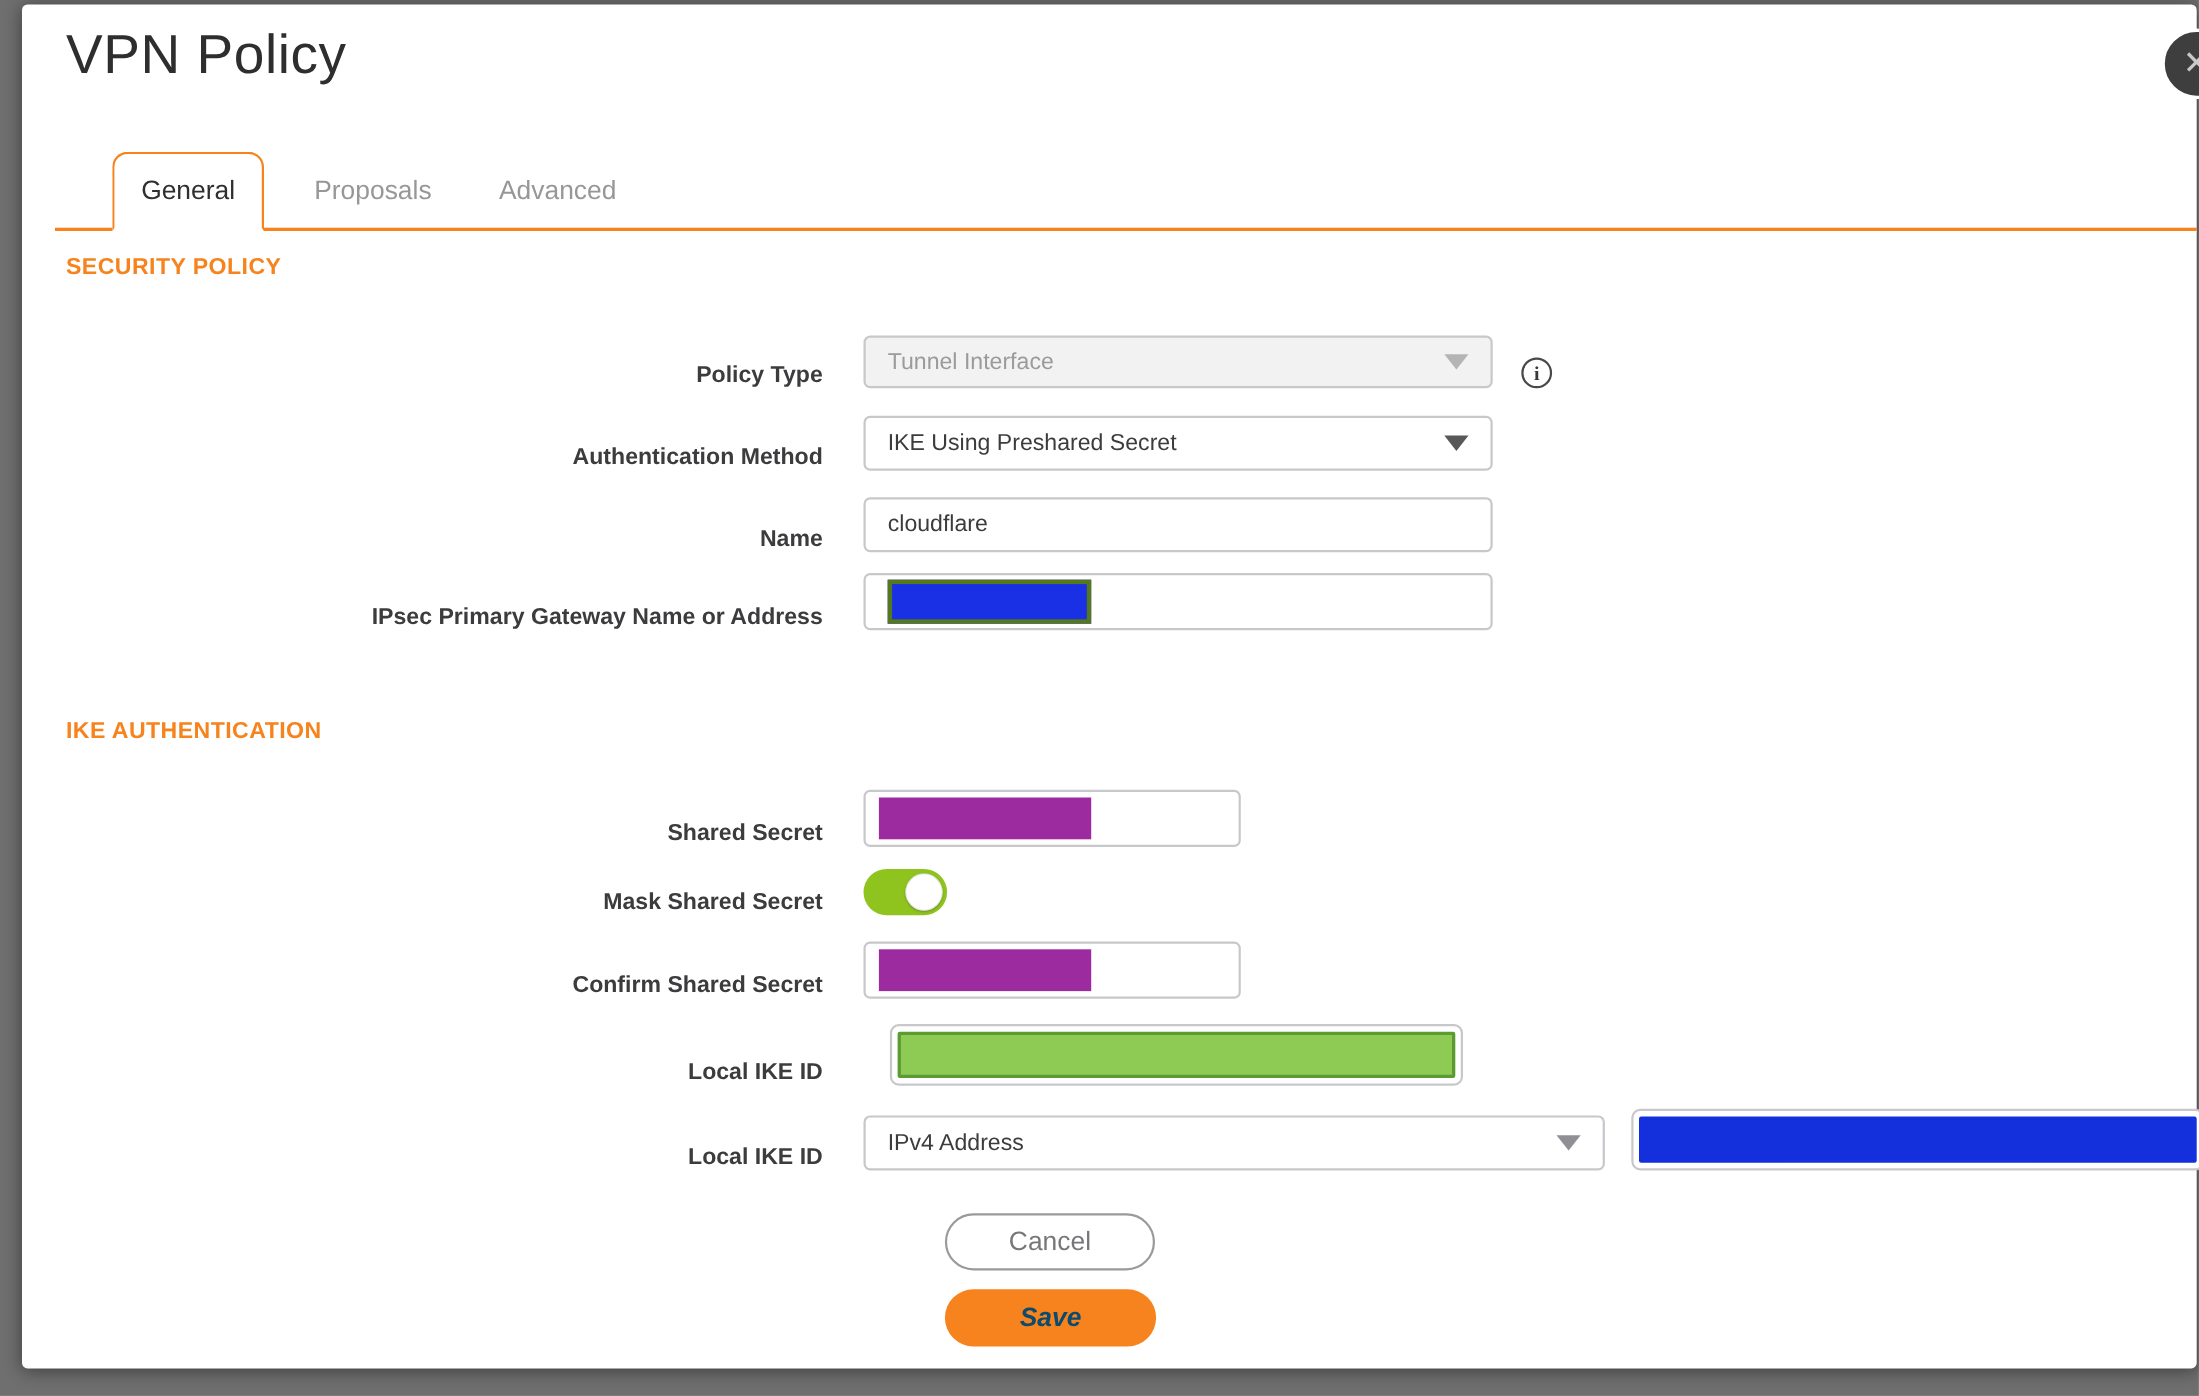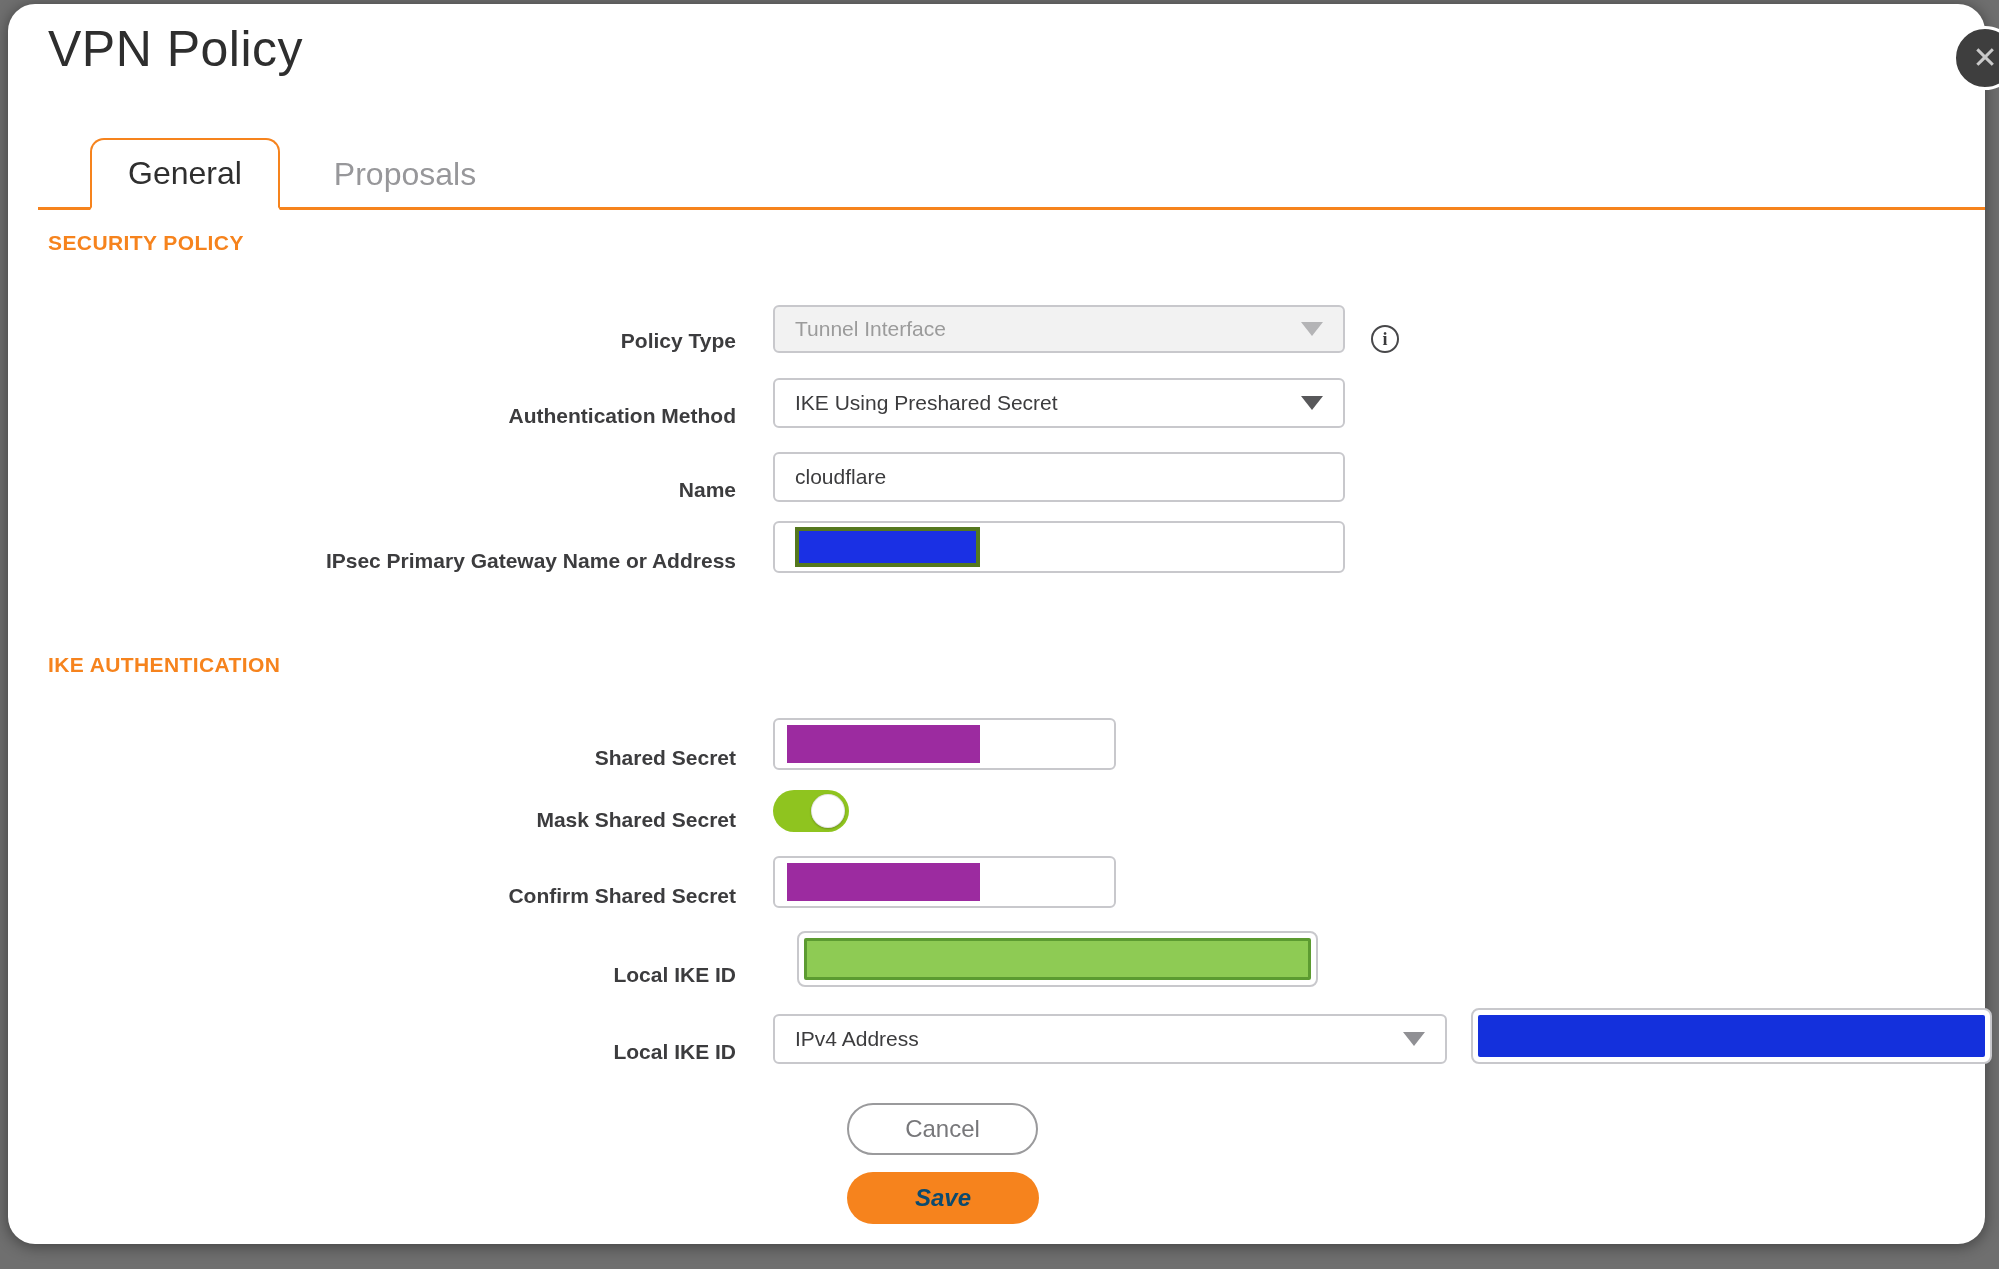--- a/index.html
+++ b/index.html
@@ -4,31 +4,31 @@
 <style>
   :root{
     --accent:#F6831D; --page-bg:#6F6F6F; --tab-inactive:#97979A; --label-text:#3C3C3E;
     --muted-text:#9B9B9B; --border:#C8C8CC; --redact-purple:#9C2BA0; --redact-blue:#1430DC;
     --redact-gateway-blue:#1A30E4; --redact-olive-border:#55781E; --redact-green-fill:#8ECB54;
     --redact-green-border:#5C9B31; --toggle-green:#8FC41F; --close-bg:#3E3E3E; --close-x:#C9C9C9;
   }
   *{margin:0;padding:0;box-sizing:border-box;}
   html,body{width:1999px;height:1269px;overflow:hidden;}
   body{background:var(--page-bg);font-family:"Liberation Sans",sans-serif;position:relative;}
-  .modal{position:absolute;left:8px;top:4px;width:1977px;height:1240px;background:#fff;
-         border-radius:27px;box-shadow:0 2px 16px rgba(0,0,0,.45);padding-left:12px;}
+  .modal{position:absolute;left:20px;top:4px;width:1977px;height:1240px;background:#fff;
+         border-radius:5px;box-shadow:0 2px 16px rgba(0,0,0,.45);padding-left:12px;}
   .title{position:absolute;left:40px;top:16px;font-size:50px;color:#2E2E2E;letter-spacing:.5px;}
   .close{position:absolute;left:1945px;top:22px;width:64px;height:64px;border-radius:50%;
          background:var(--close-bg);border:3px solid #fff;display:flex;align-items:center;
          justify-content:center;cursor:pointer;}
   .close span{color:var(--close-x);font-size:30px;line-height:1;}
   .tabbar{position:absolute;left:30px;right:0;top:134px;height:72px;display:flex;
           align-items:flex-end;border-bottom:3px solid var(--accent);padding-left:52px;}
-  .tab{width:190px;height:72px;display:flex;align-items:center;justify-content:center;
-       font-size:32px;color:var(--tab-inactive);margin-right:30px;position:relative;bottom:-3px;
+  .tab{width:138px;height:72px;display:flex;align-items:center;justify-content:center;
+       font-size:24px;color:var(--tab-inactive);margin-right:30px;position:relative;bottom:-3px;
        cursor:pointer;}
   .tab.active{border:2px solid var(--accent);border-bottom:3px solid #fff;
        border-radius:14px 14px 0 0;background:#fff;color:#2F2F2F;}
   .sect{position:absolute;left:40px;font-size:21px;font-weight:bold;color:var(--accent);
         letter-spacing:.4px;}
   .frow{position:absolute;left:0;right:0;display:flex;align-items:flex-end;}
   .lbl{width:765px;padding-right:37px;text-align:right;font-size:21px;font-weight:bold;
        color:var(--label-text);flex:none;}
   .select,.input{border:2px solid var(--border);border-radius:6px;background:#fff;display:flex;
        align-items:center;padding:0 20px;font-size:21px;color:var(--label-text);flex:none;height:100%;gap:48px;}
@@ -65,20 +65,21 @@
 
   <div class="title">VPN Policy</div>
 
   <div class="close">
     <span>✕</span>
   </div>
 
   <div class="tabbar">
     <div class="tab active">General</div>
     <div class="tab">Proposals</div>
+    <div class="tab">Advanced</div>
   </div>
 
   <div class="sect" style="top:227px">SECURITY POLICY</div>
 
   <div class="frow" style="top:301px;height:48px">
     <div class="lbl">Policy Type</div>
     <div class="select disabled" style="width:572px">
       <span>Tunnel Interface</span>
       <span class="tri"></span>
     </div>

